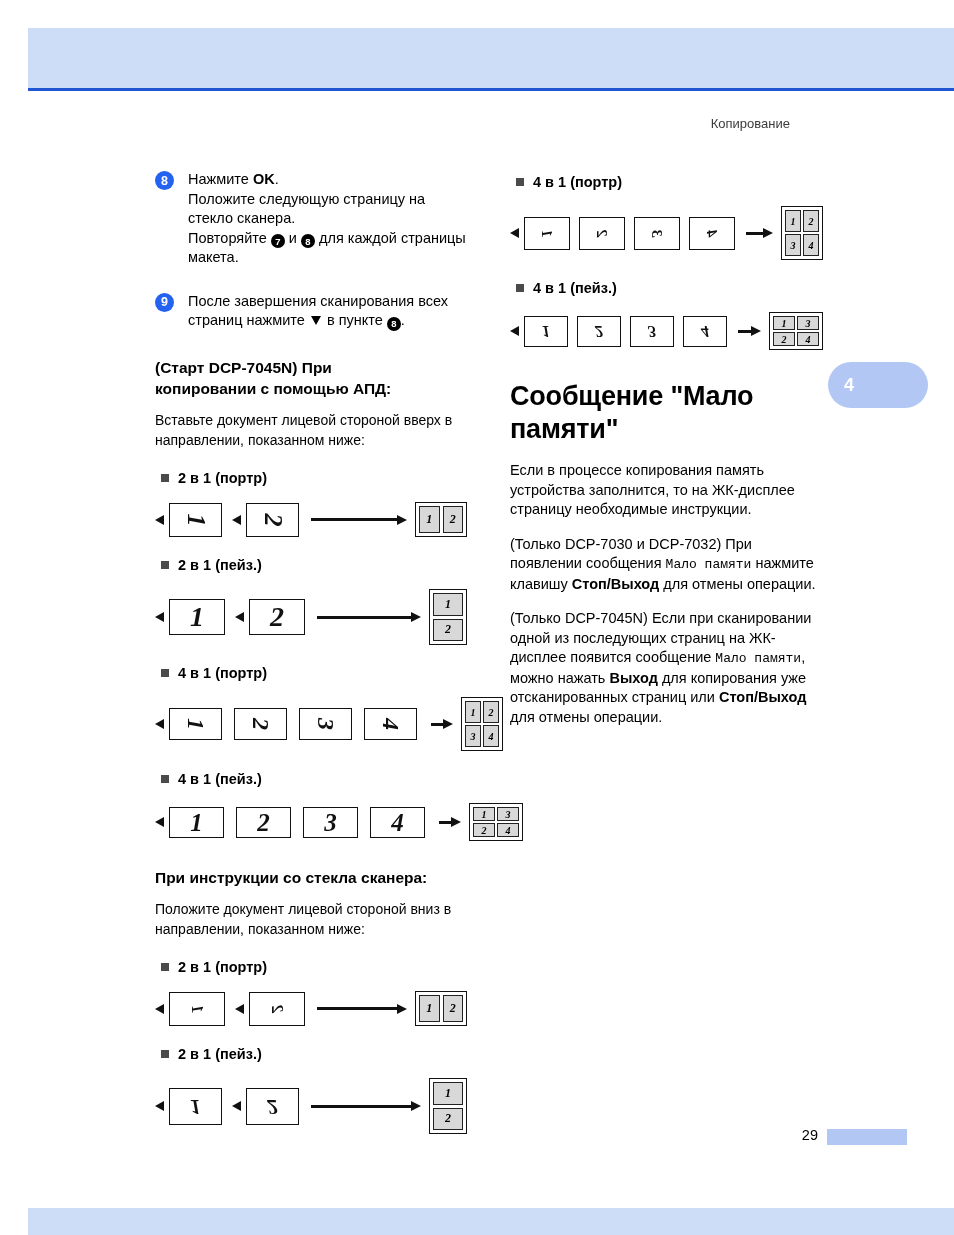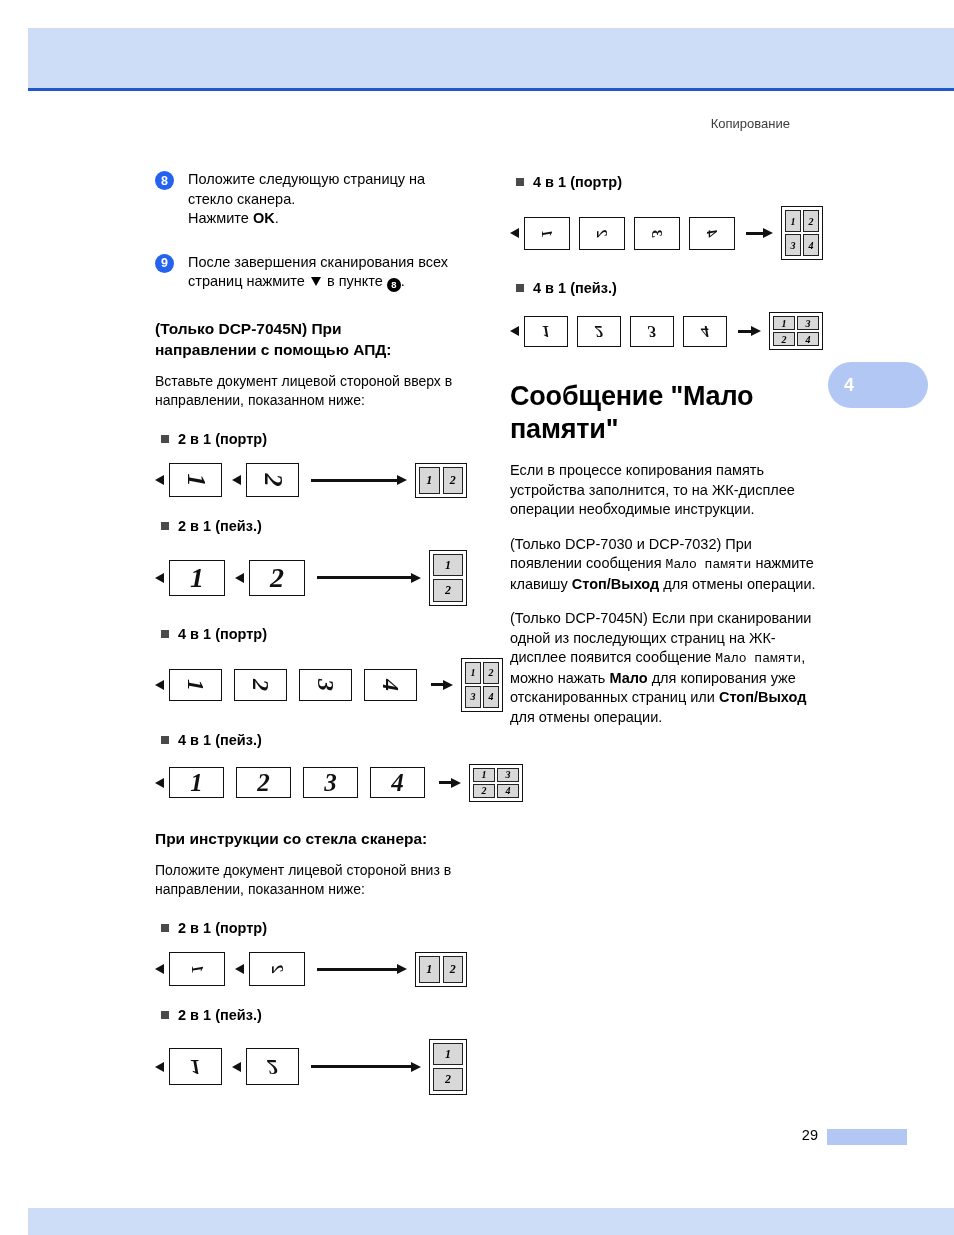--- a/index.html
+++ b/index.html
@@ -95,33 +95,34 @@
 
   <div class="band-top"></div>
 
   <div class="running-head">Копирование</div>
 
   <div class="col col-left">
 
     <div class="step">
       <span class="step-num">8</span>
       <div class="step-body">
+        <p>Нажмите <b>OK</b>.</p>
         <p>Положите следующую страницу на стекло сканера.</p>
-        <p>Нажмите <b>OK</b>.</p>
+        <p>Повторяйте <span class="cnum">7</span> и <span class="cnum">8</span> для каждой страницы макета.</p>
       </div>
     </div>
 
     <div class="step">
       <span class="step-num">9</span>
       <div class="step-body">
         <p>После завершения сканирования всех страниц нажмите <span class="downkey"></span> в пункте <span class="cnum">8</span>.</p>
       </div>
     </div>
 
-    <h3 class="w240">(Только DCP-7045N) При направлении с помощью АПД:</h3>
+    <h3 class="w240">(Старт DCP-7045N) При копировании с помощью АПД:</h3>
     <p class="intro">Вставьте документ лицевой стороной вверх в направлении, показанном ниже:</p>
 
     <div class="bullet-row">
       <span class="bullet-sq"></span>
       <span>2 в 1 (портр)</span>
     </div>
     <div class="diagram d0">
         <div class="tri"></div>
         <div class="src-box">
           <div class="dg rot">1</div>
@@ -331,23 +332,23 @@
         <div class="res res-4l">
           <div class="res-pg">1</div>
           <div class="res-pg">3</div>
           <div class="res-pg">2</div>
           <div class="res-pg">4</div>
         </div>
       </div>
 
     <h1>Сообщение "Мало памяти"</h1>
 
-    <p class="mem-p">Если в процессе копирования память устройства заполнится, то на ЖК-дисплее операции необходимые инструкции.</p>
+    <p class="mem-p">Если в процессе копирования память устройства заполнится, то на ЖК-дисплее страницу необходимые инструкции.</p>
     <p class="mem-p">(Только DCP-7030 и DCP-7032) При появлении сообщения <span class="mono">Мало памяти</span> нажмите клавишу <b>Стоп/Выход</b> для отмены операции.</p>
-    <p class="mem-p">(Только DCP-7045N) Если при сканировании одной из последующих страниц на ЖК-дисплее появится сообщение <span class="mono">Мало памяти</span>, можно нажать <b>Мало</b> для копирования уже отсканированных страниц или <b>Стоп/Выход</b> для отмены операции.</p>
+    <p class="mem-p">(Только DCP-7045N) Если при сканировании одной из последующих страниц на ЖК-дисплее появится сообщение <span class="mono">Мало памяти</span>, можно нажать <b>Выход</b> для копирования уже отсканированных страниц или <b>Стоп/Выход</b> для отмены операции.</p>
 
   </div>
 
   <div class="chapter-tab">
     <span>4</span>
   </div>
 
   <div class="pagenum">29</div>
   <div class="pagebar"></div>
 

